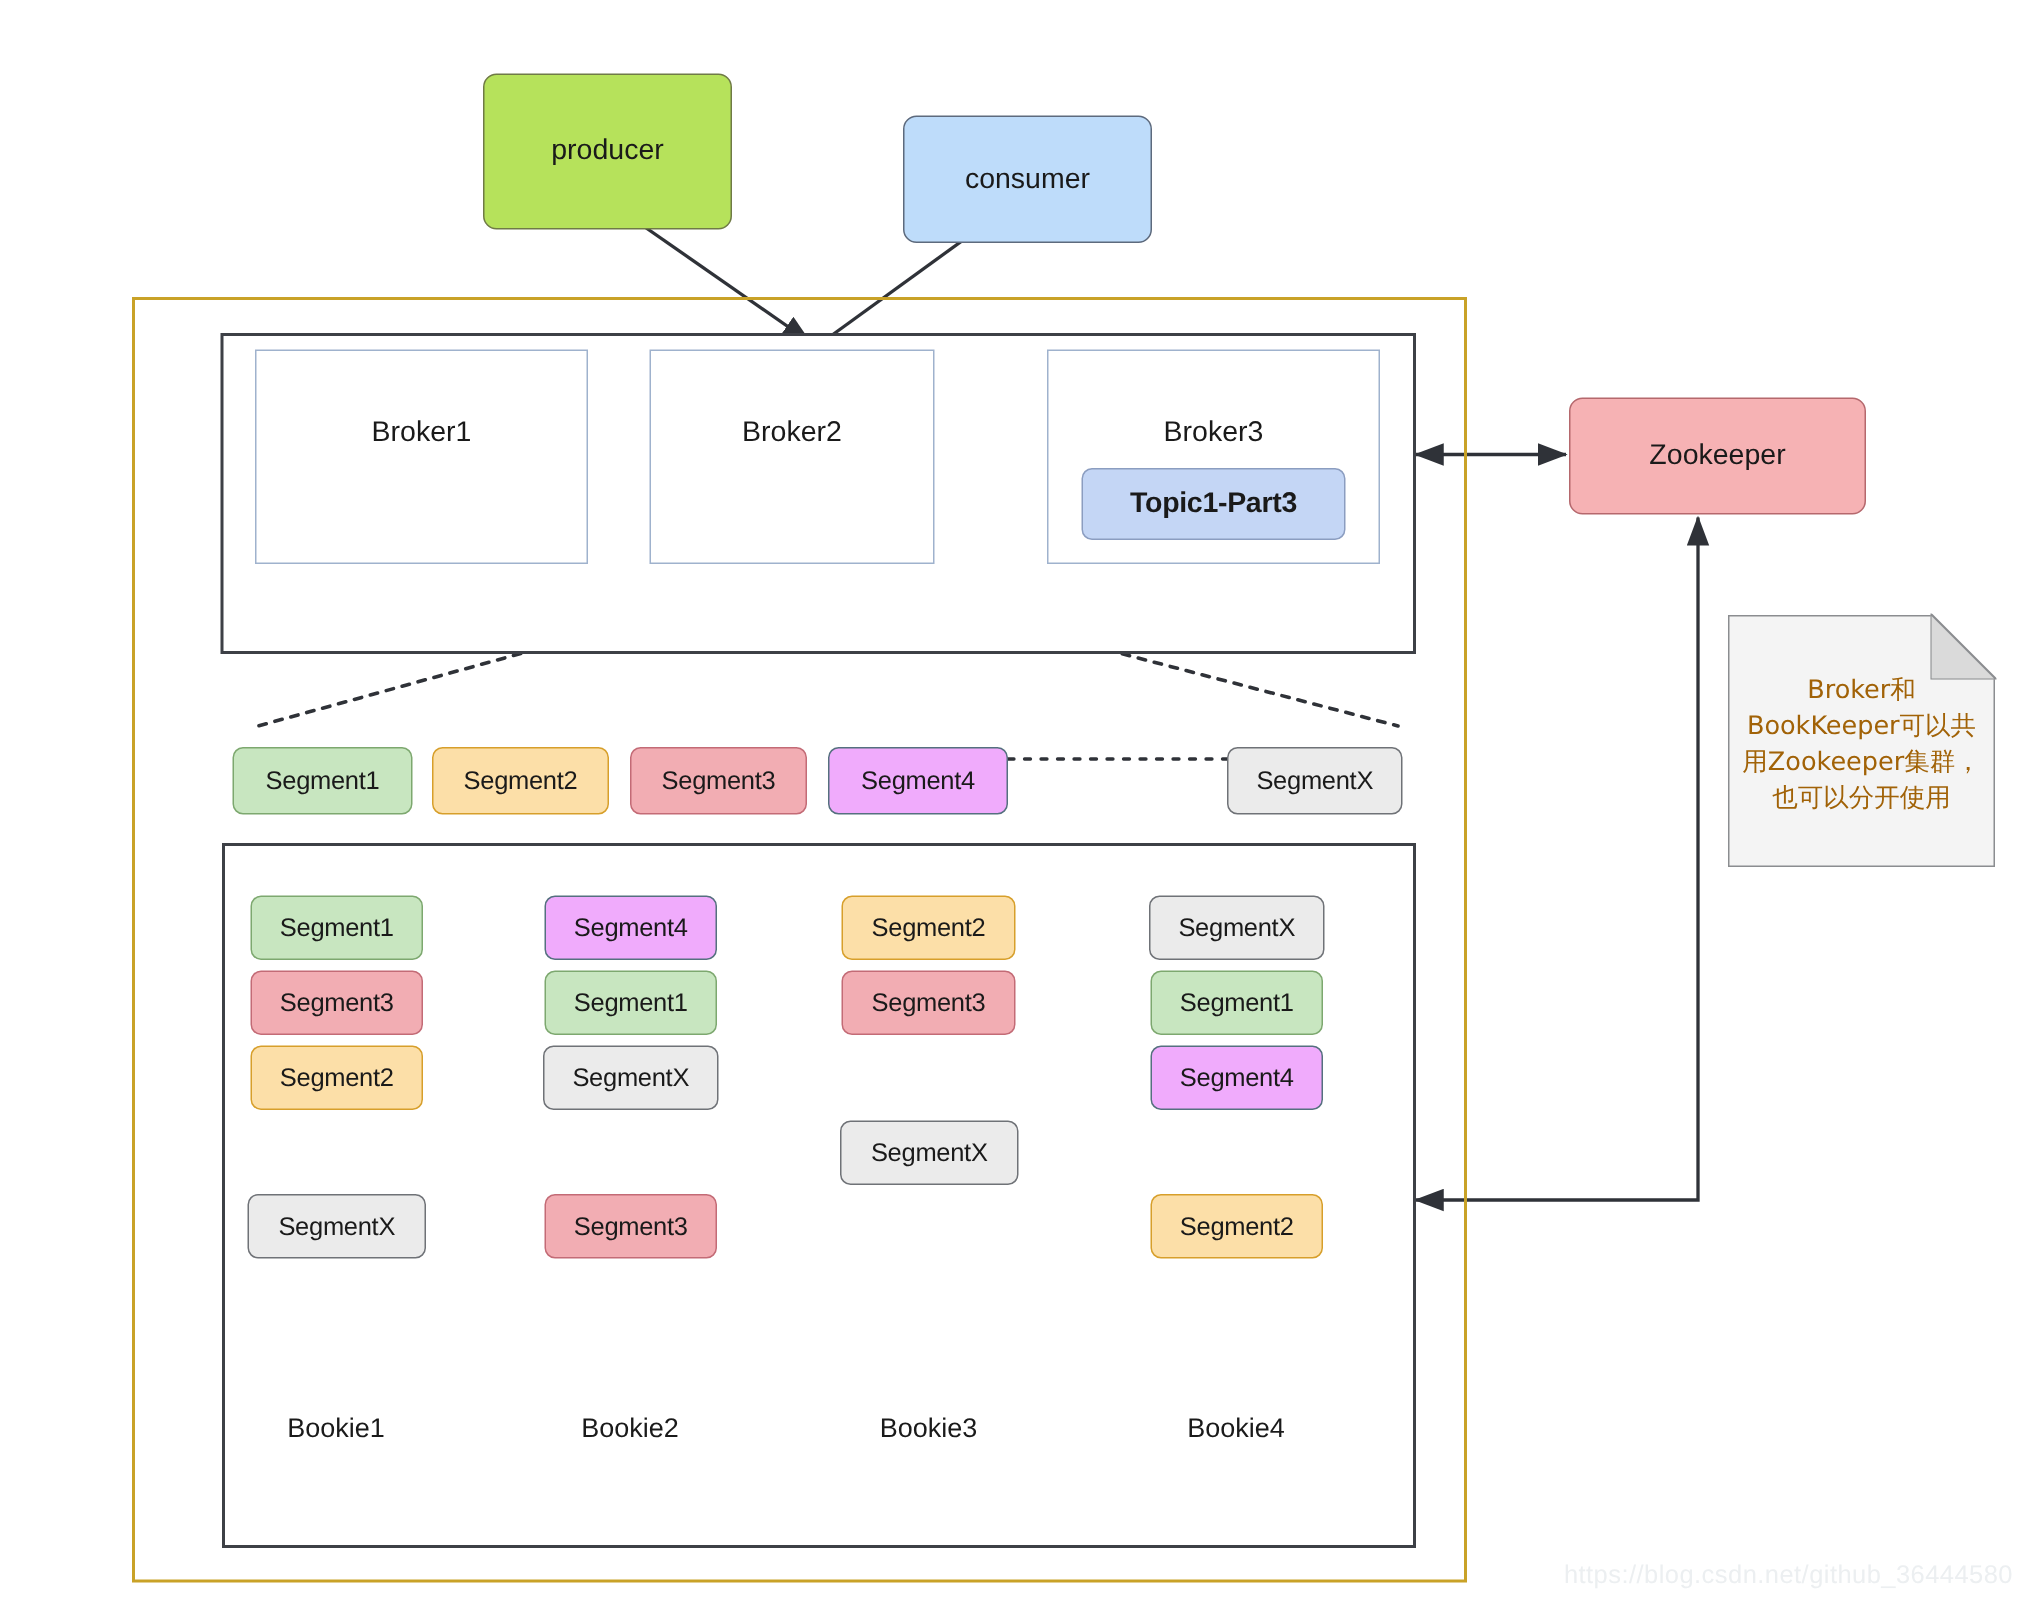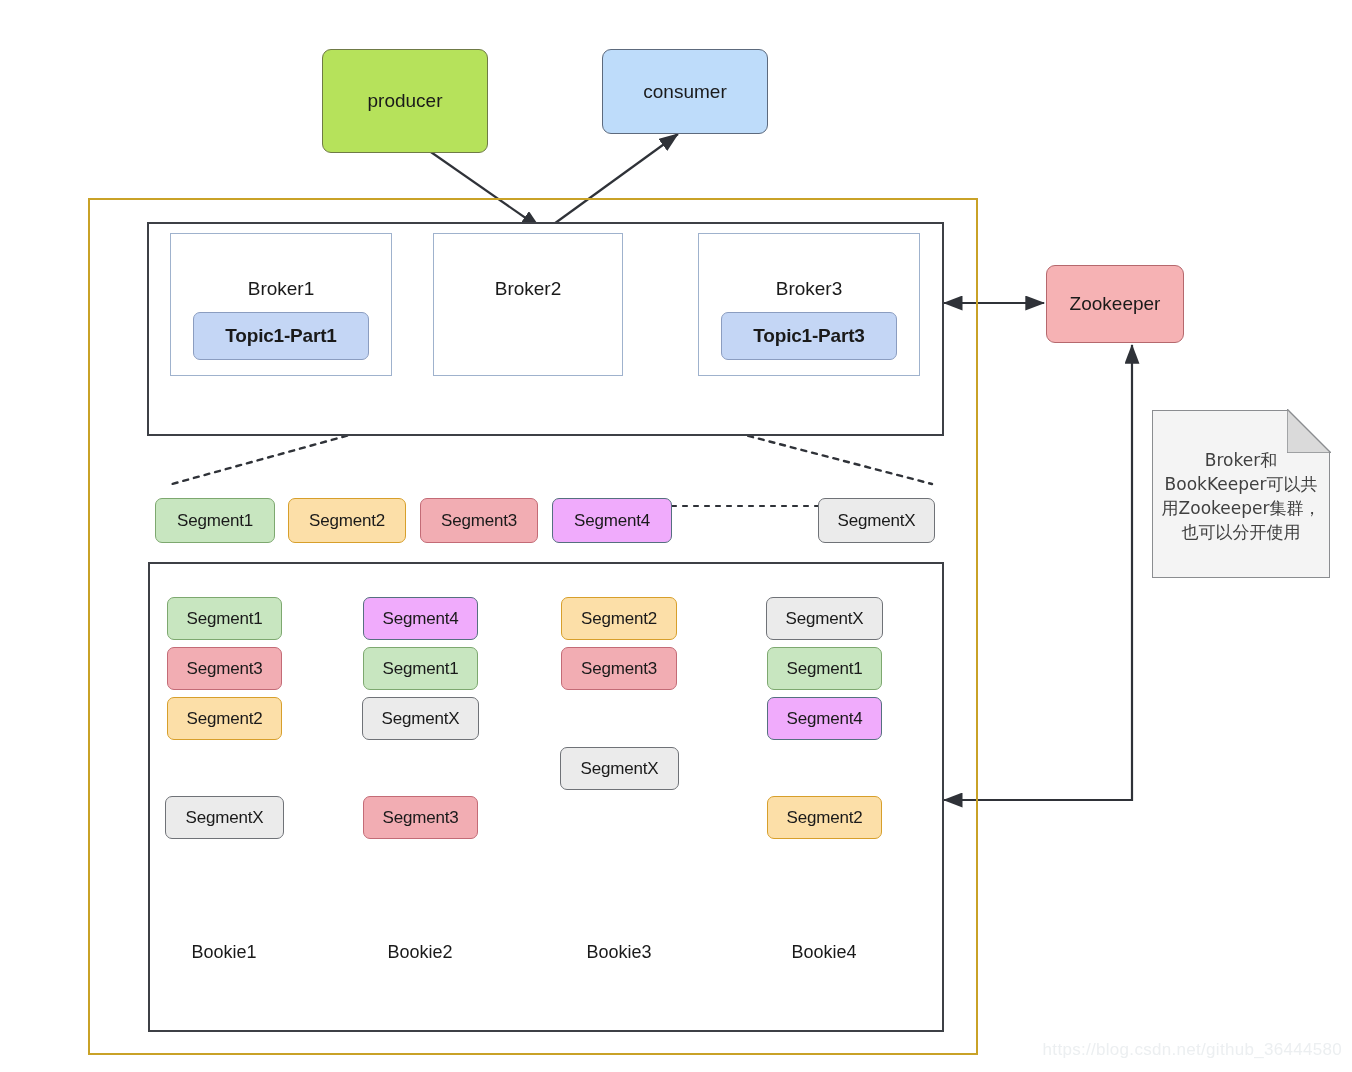--- a/index.html
+++ b/index.html
@@ -7,21 +7,21 @@
     width:1352px;height:1072px;position:relative;overflow:hidden;
     font-family:"Liberation Sans","DejaVu Sans",sans-serif;
     color:#1a1a1a;
   }
   #canvas{position:absolute;inset:0;width:1352px;height:1072px;}
   .node{position:absolute;box-sizing:border-box;display:flex;align-items:center;justify-content:center;text-align:center;}
 
   
   .actor{border-radius:9px;border:1.6px solid #61666e;font-size:19px;font-weight:400;}
   .actor.producer{background:#b6e25b;border-color:#6f7a46;}
-  .actor.consumer{background:#bedcfa;border-color:#5d6a7d;}
+  .actor.consumer{background:#bedcfa;border-color:#5d6a7d;margin-top:28px;}
 
   
   .outer-frame{border:2.5px solid #c9a227;background:transparent;}
 
   
   .cluster-box{border:2.2px solid #3d4046;background:#ffffff;}
 
   
   .broker{border:1.6px solid #9fb2cd;background:#ffffff;display:block;}
   .broker-label{position:absolute;left:0;right:0;top:44px;font-size:19px;text-align:center;}
@@ -48,21 +48,21 @@
 
   
   .note-wrap{position:absolute;}
   .note-body{
     position:absolute;inset:0;background:#f4f4f4;border:1.4px solid #8b8d90;
     box-sizing:border-box;
   }
   .note-fold{position:absolute;right:-1px;top:-1px;width:44px;height:44px;}
   .note-text{
     position:absolute;left:6px;right:6px;top:38px;
-    font-size:17px;line-height:1.42;text-align:center;color:#404040;
+    font-size:17px;line-height:1.42;text-align:center;color:#a16207;
     font-family:"DejaVu Sans","Liberation Sans",sans-serif;
   }
 
   
   .bookie{position:absolute;text-decoration:underline;}
   .bookie-label{
     position:absolute;left:0;right:0;top:74px;text-align:center;
     font-size:18px;color:#1a1a1a;
   }
 
@@ -131,21 +131,20 @@
 <div class="node actor consumer" style="left:602px;top:49px;width:166px;height:85px;">
   <span>consumer</span>
 </div>
 
 <div class="node outer-frame" style="left:88px;top:198px;width:890px;height:857px;"></div>
 
 <div class="node cluster-box" style="left:147px;top:222px;width:797px;height:214px;"></div>
 
 <div class="node broker" style="left:170px;top:233px;width:222px;height:143px;">
   <span class="broker-label">Broker1</span>
-  <span class="topic">Topic1-Part1</span>
 </div>
 <div class="node broker" style="left:433px;top:233px;width:190px;height:143px;">
   <span class="broker-label">Broker2</span>
 </div>
 <div class="node broker" style="left:698px;top:233px;width:222px;height:143px;">
   <span class="broker-label">Broker3</span>
   <span class="topic">Topic1-Part3</span>
 </div>
 
 <div class="node seg seg-green" style="left:155px;top:484px;width:120px;height:45px;">
@@ -221,21 +220,21 @@
 <div class="bookie" style="left:371px;top:868px;width:98px;height:134px;">
   <span class="bookie-label">Bookie2</span>
 </div>
 <div class="bookie" style="left:570px;top:868px;width:98px;height:134px;">
   <span class="bookie-label">Bookie3</span>
 </div>
 <div class="bookie" style="left:775px;top:868px;width:98px;height:134px;">
   <span class="bookie-label">Bookie4</span>
 </div>
 
-<div class="node zookeeper" style="left:1046px;top:265px;width:138px;height:78px;">
+<div class="node zookeeper" style="left:1046px;top:265px;width:198px;height:78px;">
   <span>Zookeeper</span>
 </div>
 
 <div class="note-wrap" style="left:1152px;top:410px;width:178px;height:168px;">
   <div class="note-body"></div>
   <svg class="note-fold" viewBox="0 0 44 44">
     <path d="M0,0 L44,44 L44,0 Z" fill="#ffffff"></path>
     <path d="M0,0 L44,44 L0,44 Z" fill="#dadada" stroke="#8b8d90" stroke-width="1.4"></path>
   </svg>
   <div class="note-text">Broker和BookKeeper可以共用Zookeeper集群，也可以分开使用</div>

